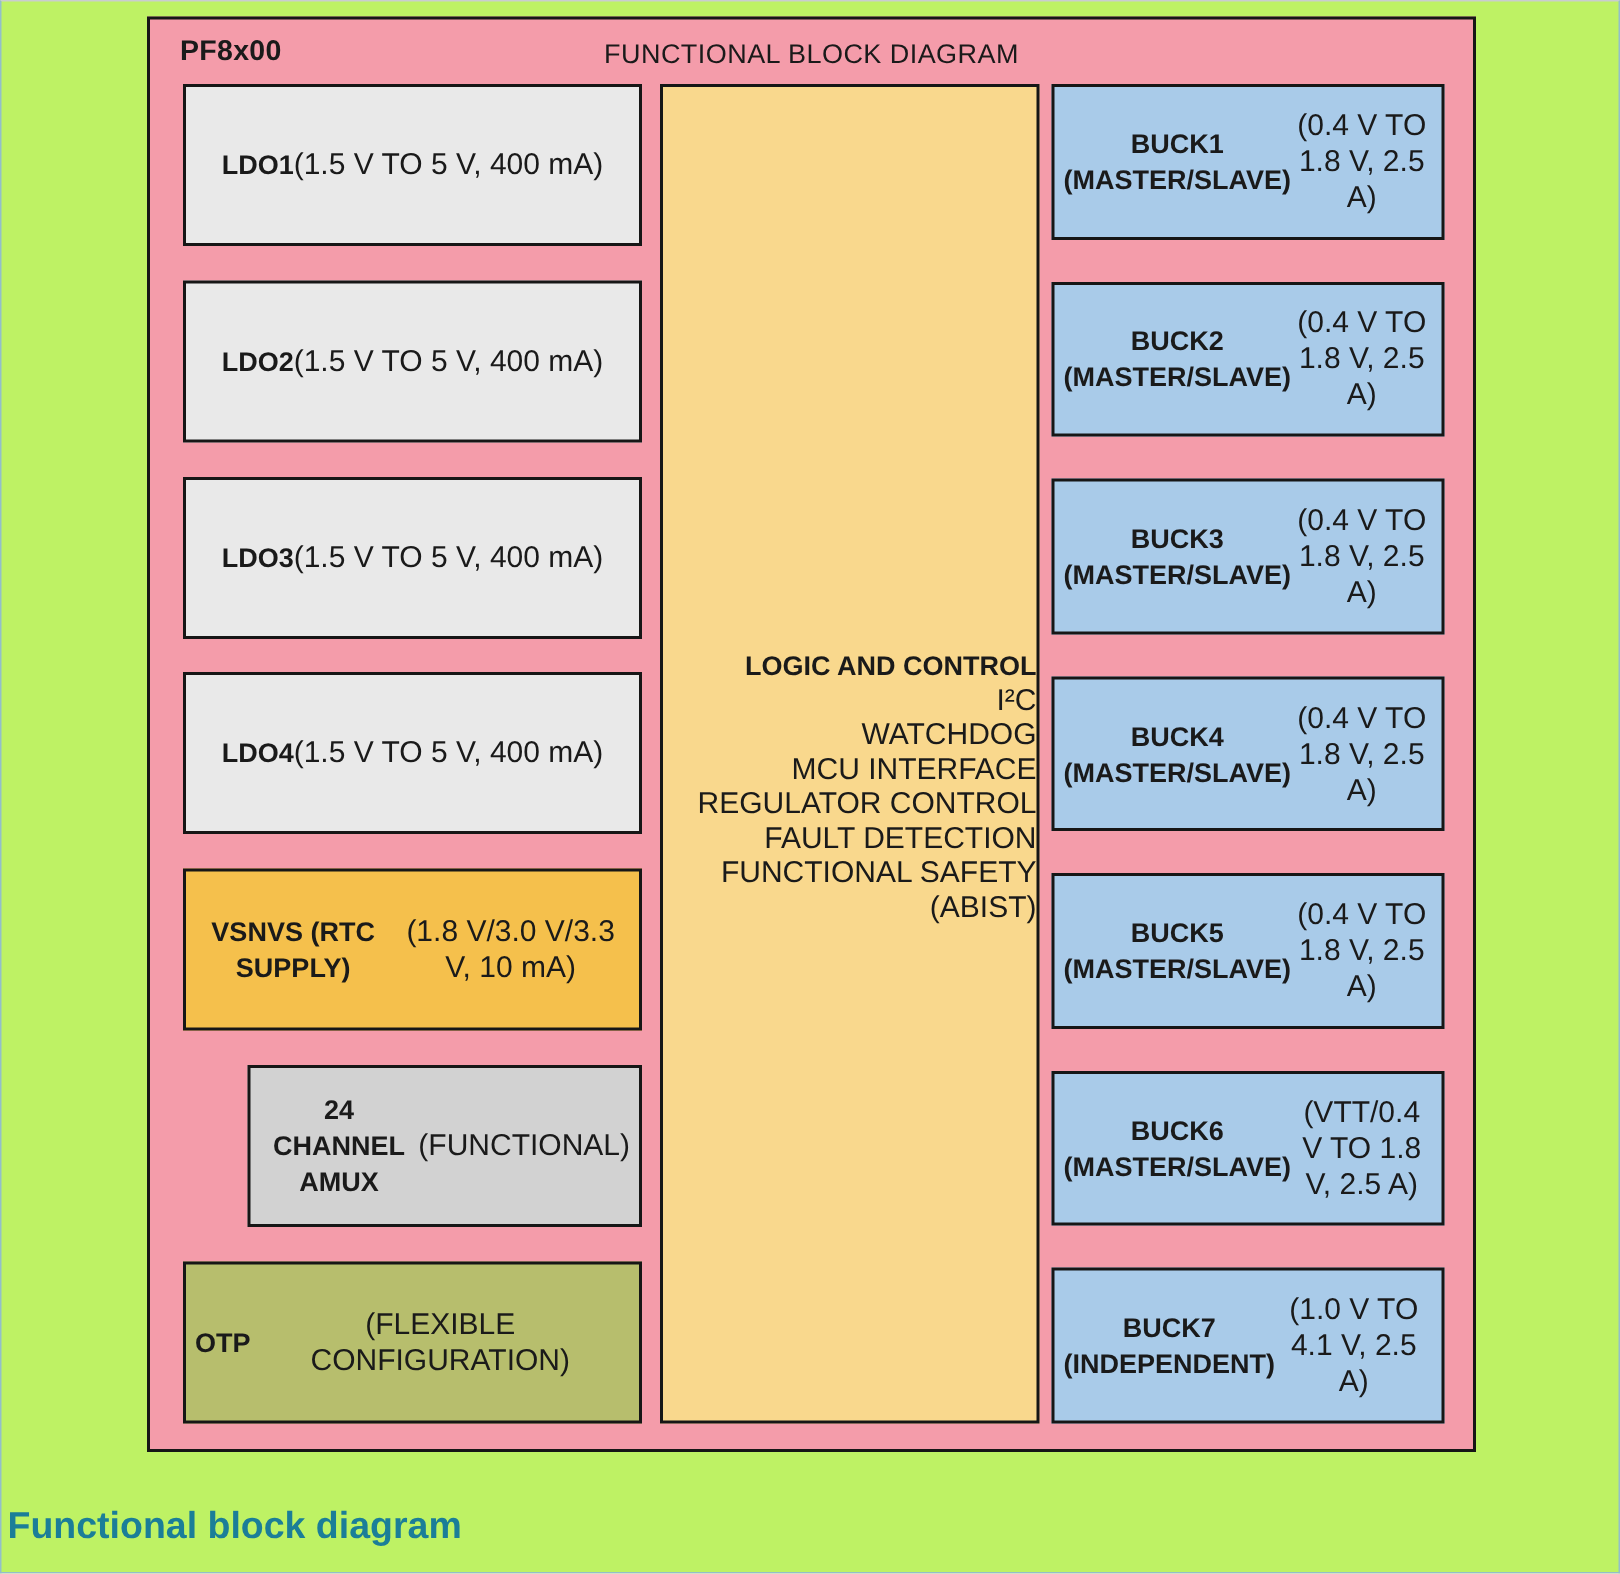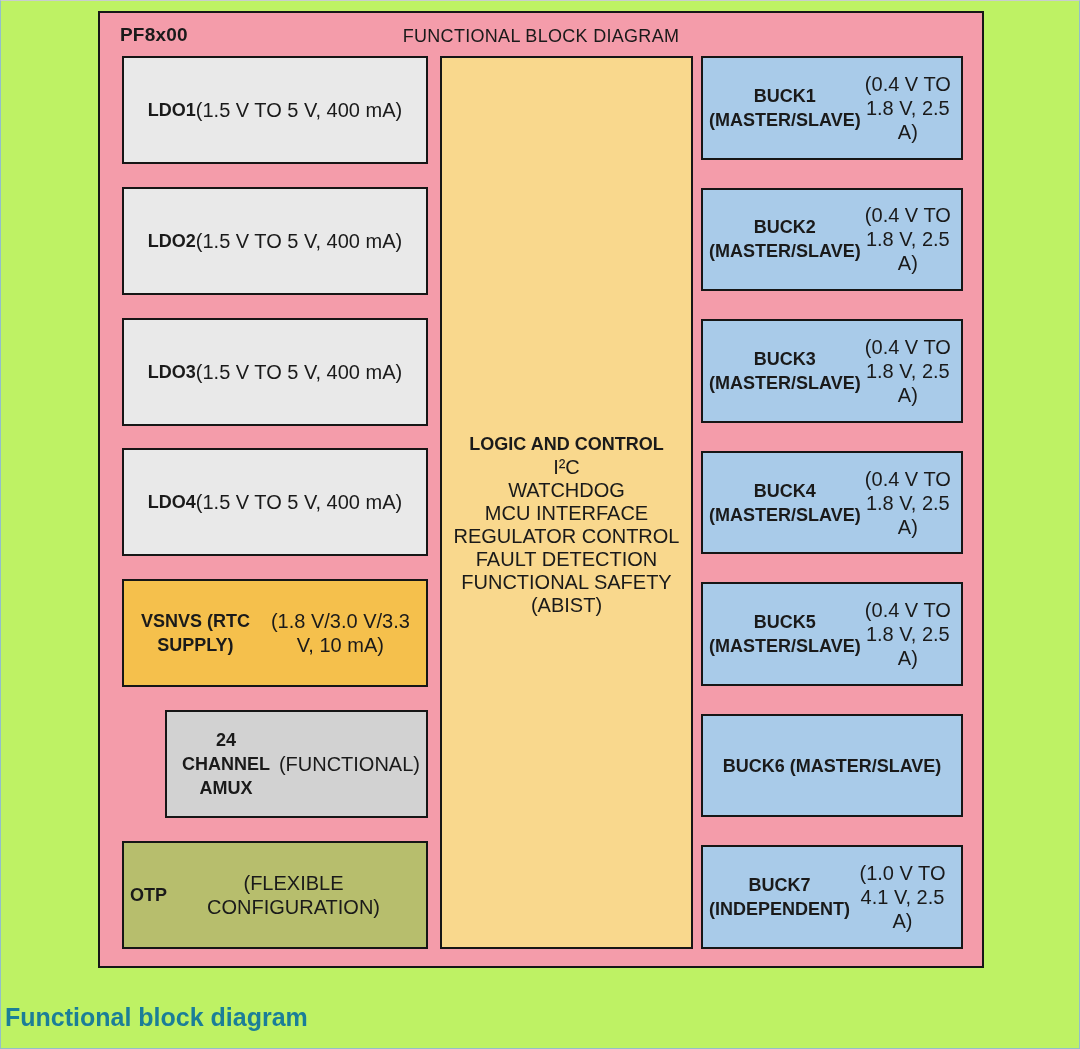--- a/index.html
+++ b/index.html
@@ -74,21 +74,21 @@
   .center-block {
     position: absolute;
     left: 340px;
     top: 43px;
     width: 253px;
     height: 893px;
     background: var(--logic-bg, #F9D88D);
     border: 2px solid var(--line, #161616);
     display: flex;
     flex-direction: column;
-    align-items: center;
+    align-items: flex-end;
     justify-content: center;
     text-align: center;
     padding-top: 44px;
   }
   .center-title { font-weight: bold; font-size: 18px; line-height: 23px; }
   .center-line  { font-size: 20px; line-height: 23px; }
   .caption {
     position: absolute;
     left: 4px;
     top: 1002px;
@@ -164,20 +164,21 @@
       <div class="block bg-buck">
         <div class="block-title">BUCK4 (MASTER/SLAVE)</div>
         <div class="block-sub">(0.4 V TO 1.8 V, 2.5 A)</div>
       </div>
       <div class="block bg-buck">
         <div class="block-title">BUCK5 (MASTER/SLAVE)</div>
         <div class="block-sub">(0.4 V TO 1.8 V, 2.5 A)</div>
       </div>
       <div class="block bg-buck">
         <div class="block-title">BUCK6 (MASTER/SLAVE)</div>
+        <div class="block-sub">(VTT/0.4 V TO 1.8 V, 2.5 A)</div>
       </div>
       <div class="block bg-buck">
         <div class="block-title">BUCK7 (INDEPENDENT)</div>
         <div class="block-sub">(1.0 V TO 4.1 V, 2.5 A)</div>
       </div>
     </div>
 
   </div>
 
   <div class="caption">Functional block diagram</div>

